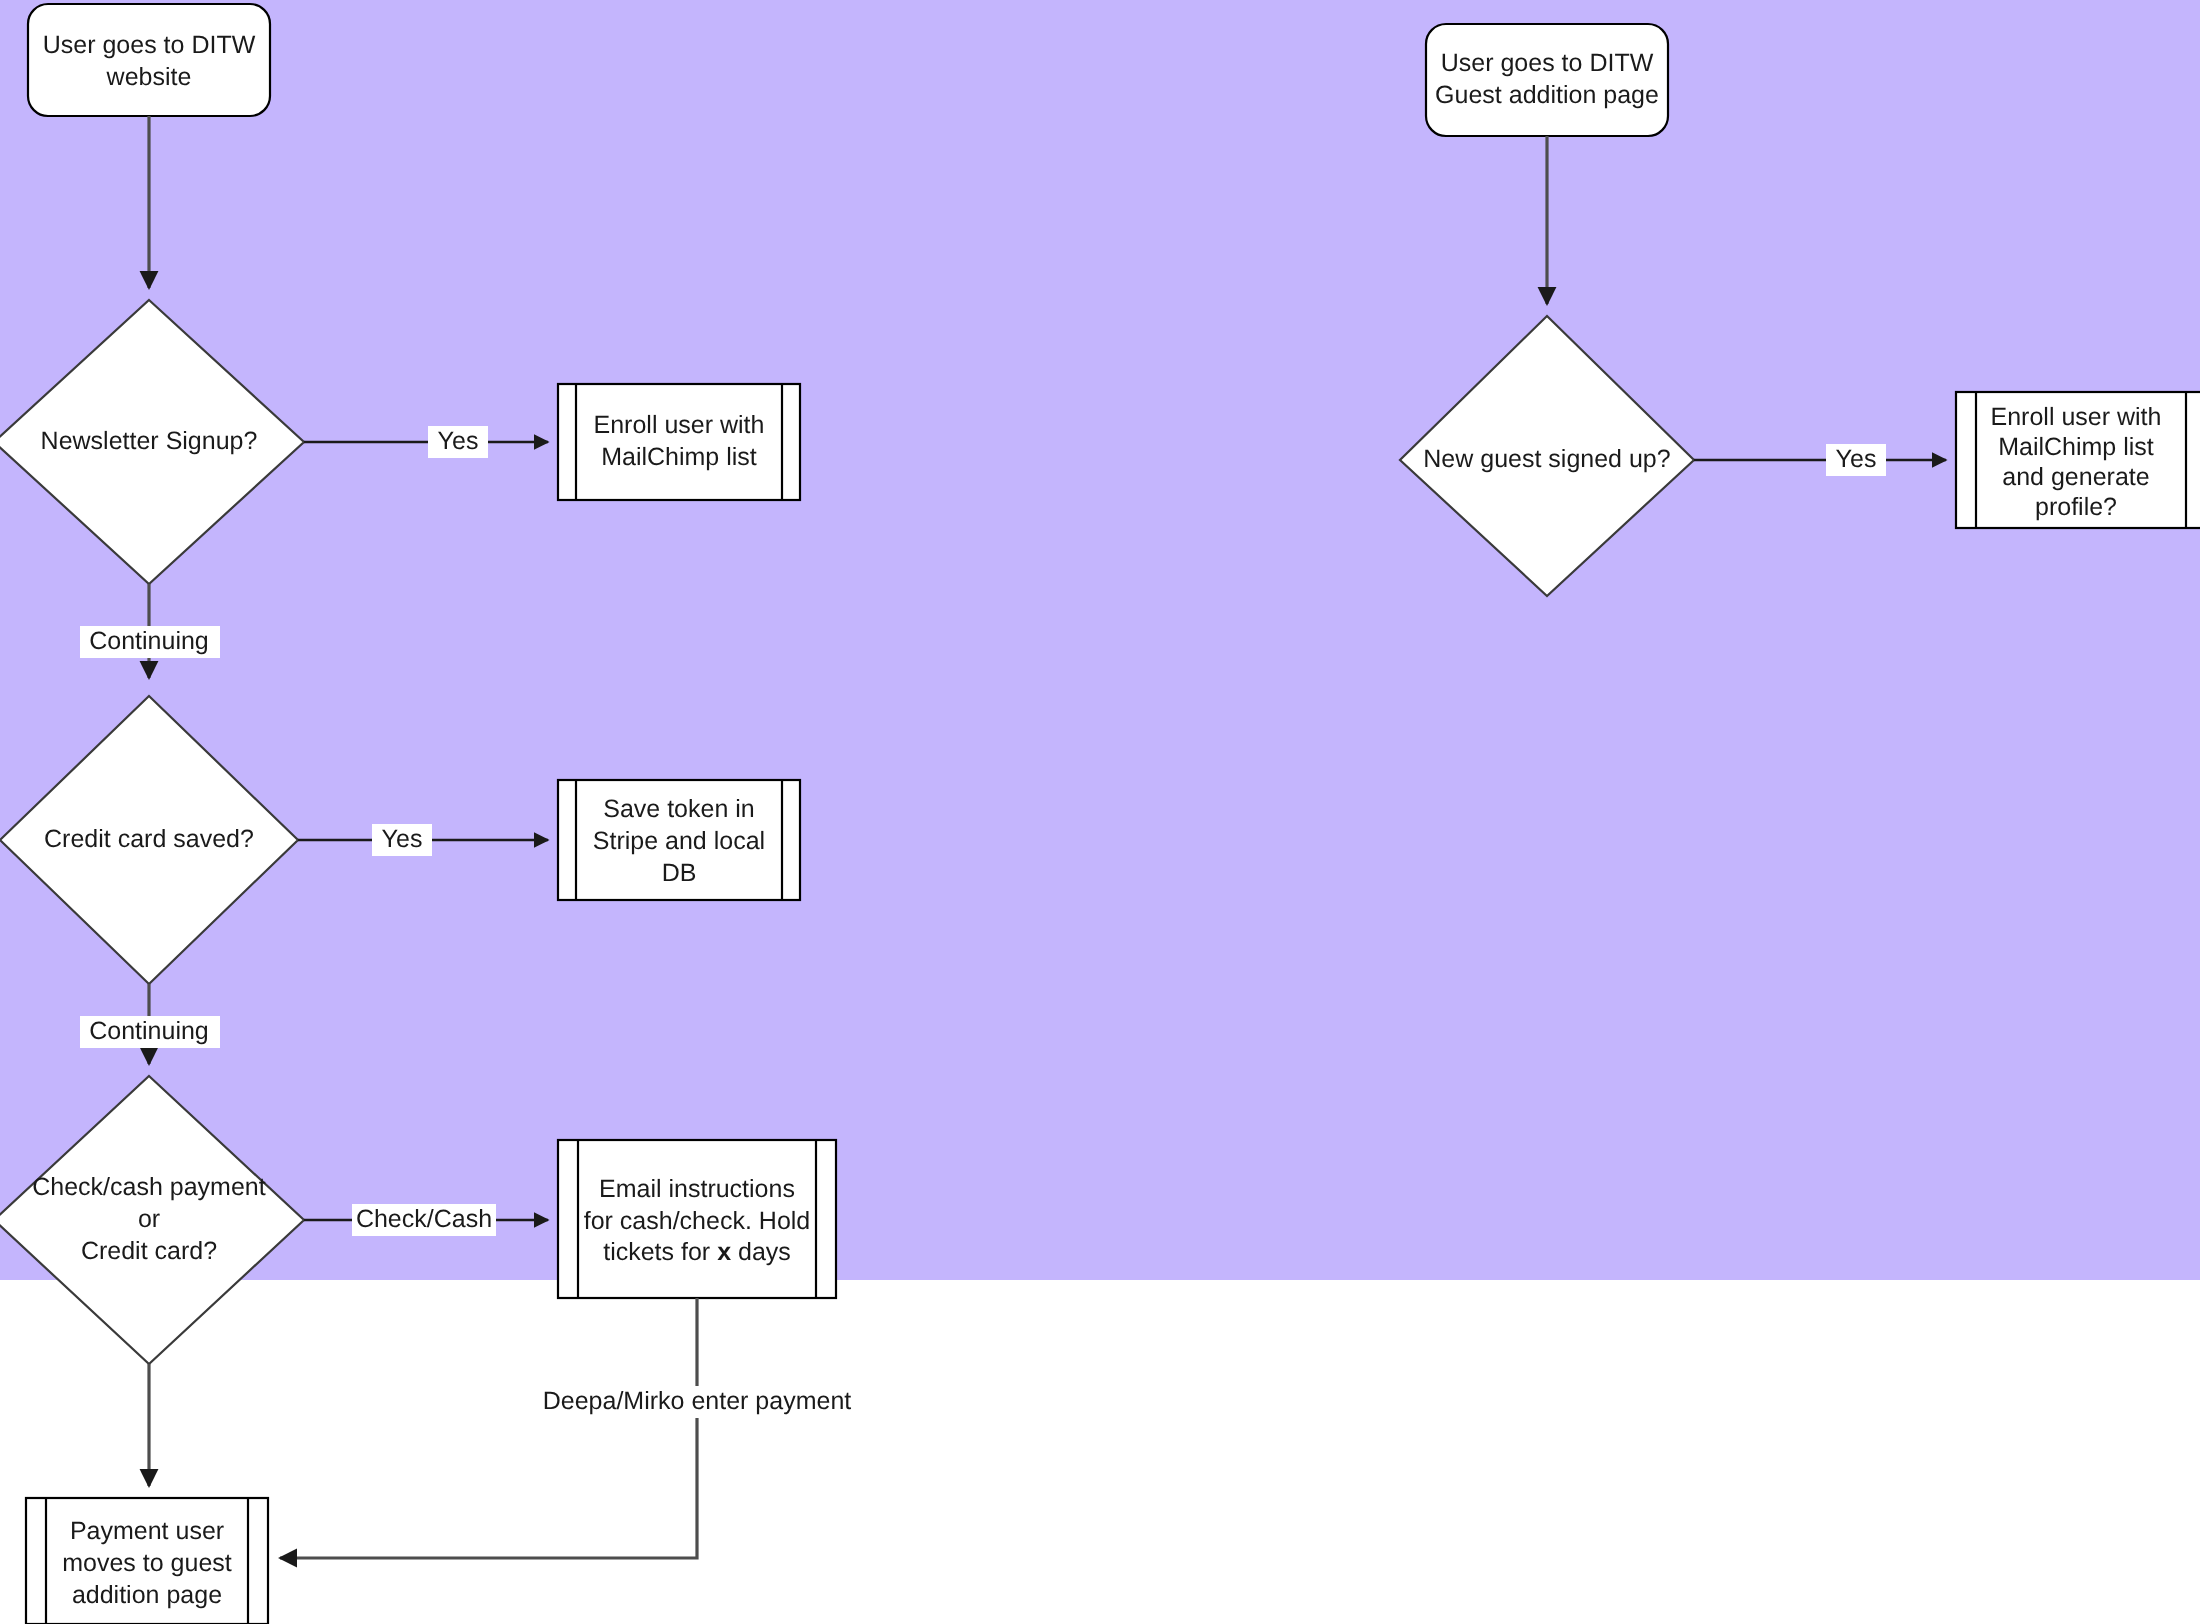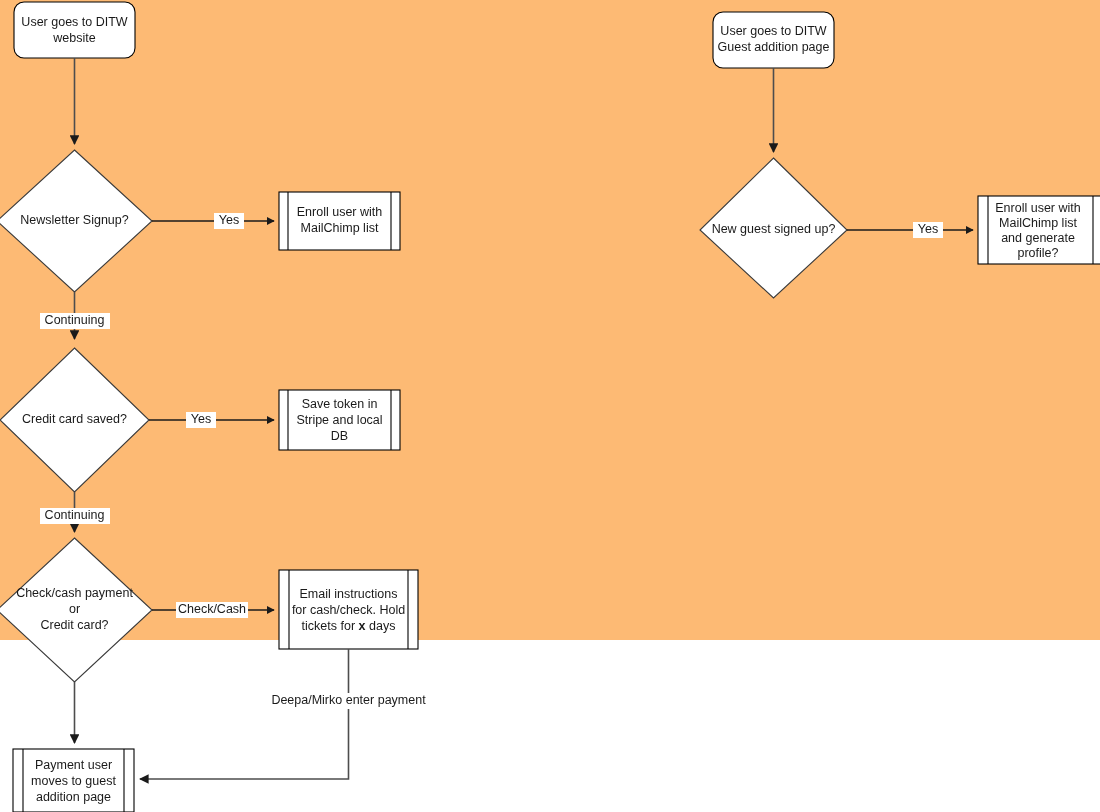--- a/index.html
+++ b/index.html
@@ -10,21 +10,21 @@
   body {
     width: 1100px;
     height: 812px;
     overflow: hidden;
     font-family: "Liberation Sans", sans-serif;
   }
   #canvas {
     position: relative;
     width: 1100px;
     height: 640px;
-    background: #fdba74;
+    background: #c4b5fd;
   }
   svg#diagram {
     position: absolute;
     left: 0;
     top: 0;
     width: 1100px;
     height: 812px;
     display: block;
   }
   .shape-stroke {

